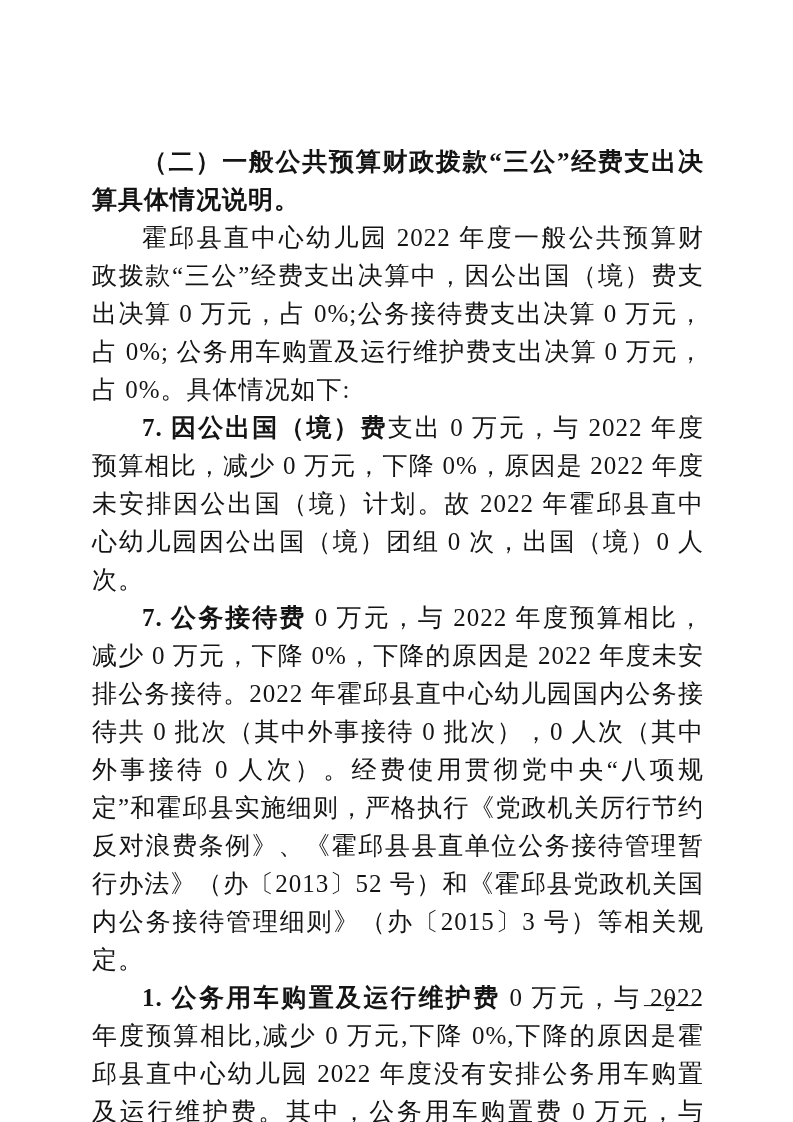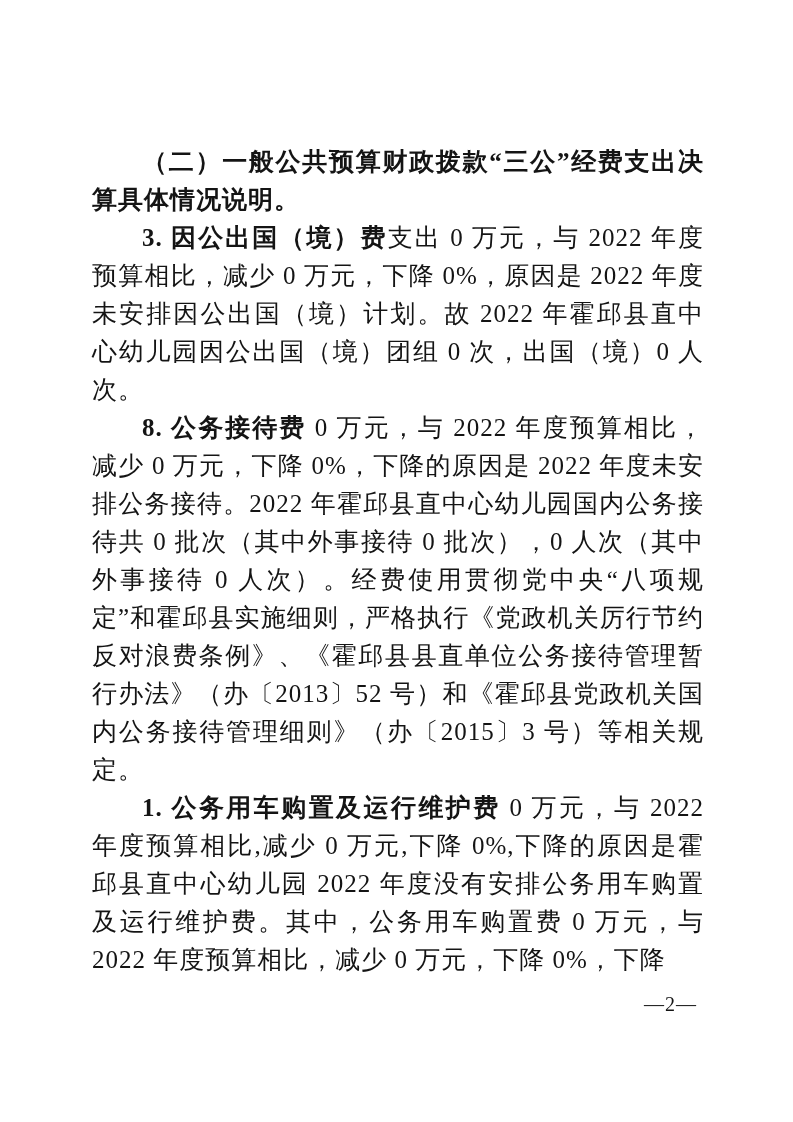--- a/index.html
+++ b/index.html
@@ -50,23 +50,26 @@
   </style>
 </head>
 <body>
 
 <div class="page">
   <div class="content">
     <p class="heading">
       <span>（二）一般公共预算财政拨款“三公”经费支出决算具体情况说明。</span>
     </p>
     <p>
-      <span class="lead">3. 因公出国（境）费</span><span>支出 0 万元，与 2022 年度预算相比，减少 0 万元，下降 0%，原因是 2022 年度未安排因公出国（境）计划。故 2022 年霍邱县直中心幼儿园因公出国（境）团组 0 次，出国（境）0 人次。</span>
+      <span>霍邱县直中心幼儿园 2022 年度一般公共预算财政拨款“三公”经费支出决算中，因公出国（境）费支出决算 0 万元，占 0%;公务接待费支出决算 0 万元，占 0%; 公务用车购置及运行维护费支出决算 0 万元，占 0%。具体情况如下:</span>
     </p>
     <p>
-      <span class="lead">8. 公务接待费</span><span> 0 万元，与 2022 年度预算相比，减少 0 万元，下降 0%，下降的原因是 2022 年度未安排公务接待。2022 年霍邱县直中心幼儿园国内公务接待共 0 批次（其中外事接待 0 批次），0 人次（其中外事接待 0 人次）。经费使用贯彻党中央“八项规定”和霍邱县实施细则，严格执行《党政机关厉行节约反对浪费条例》、《霍邱县县直单位公务接待管理暂行办法》（办〔2013〕52 号）和《霍邱县党政机关国内公务接待管理细则》（办〔2015〕3 号）等相关规定。</span>
+      <span class="lead">7. 因公出国（境）费</span><span>支出 0 万元，与 2022 年度预算相比，减少 0 万元，下降 0%，原因是 2022 年度未安排因公出国（境）计划。故 2022 年霍邱县直中心幼儿园因公出国（境）团组 0 次，出国（境）0 人次。</span>
+    </p>
+    <p>
+      <span class="lead">7. 公务接待费</span><span> 0 万元，与 2022 年度预算相比，减少 0 万元，下降 0%，下降的原因是 2022 年度未安排公务接待。2022 年霍邱县直中心幼儿园国内公务接待共 0 批次（其中外事接待 0 批次），0 人次（其中外事接待 0 人次）。经费使用贯彻党中央“八项规定”和霍邱县实施细则，严格执行《党政机关厉行节约反对浪费条例》、《霍邱县县直单位公务接待管理暂行办法》（办〔2013〕52 号）和《霍邱县党政机关国内公务接待管理细则》（办〔2015〕3 号）等相关规定。</span>
     </p>
     <p>
       <span class="lead">1. 公务用车购置及运行维护费</span><span> 0 万元，与 2022 年度预算相比,减少 0 万元,下降 0%,下降的原因是霍邱县直中心幼儿园 2022 年度没有安排公务用车购置及运行维护费。其中，公务用车购置费 0 万元，与 2022 年度预算相比，减少 0 万元，下降 0%，下降</span>
     </p>
   </div>
   <div class="page-number">—2—</div>
 </div>
 
 </body></html>

